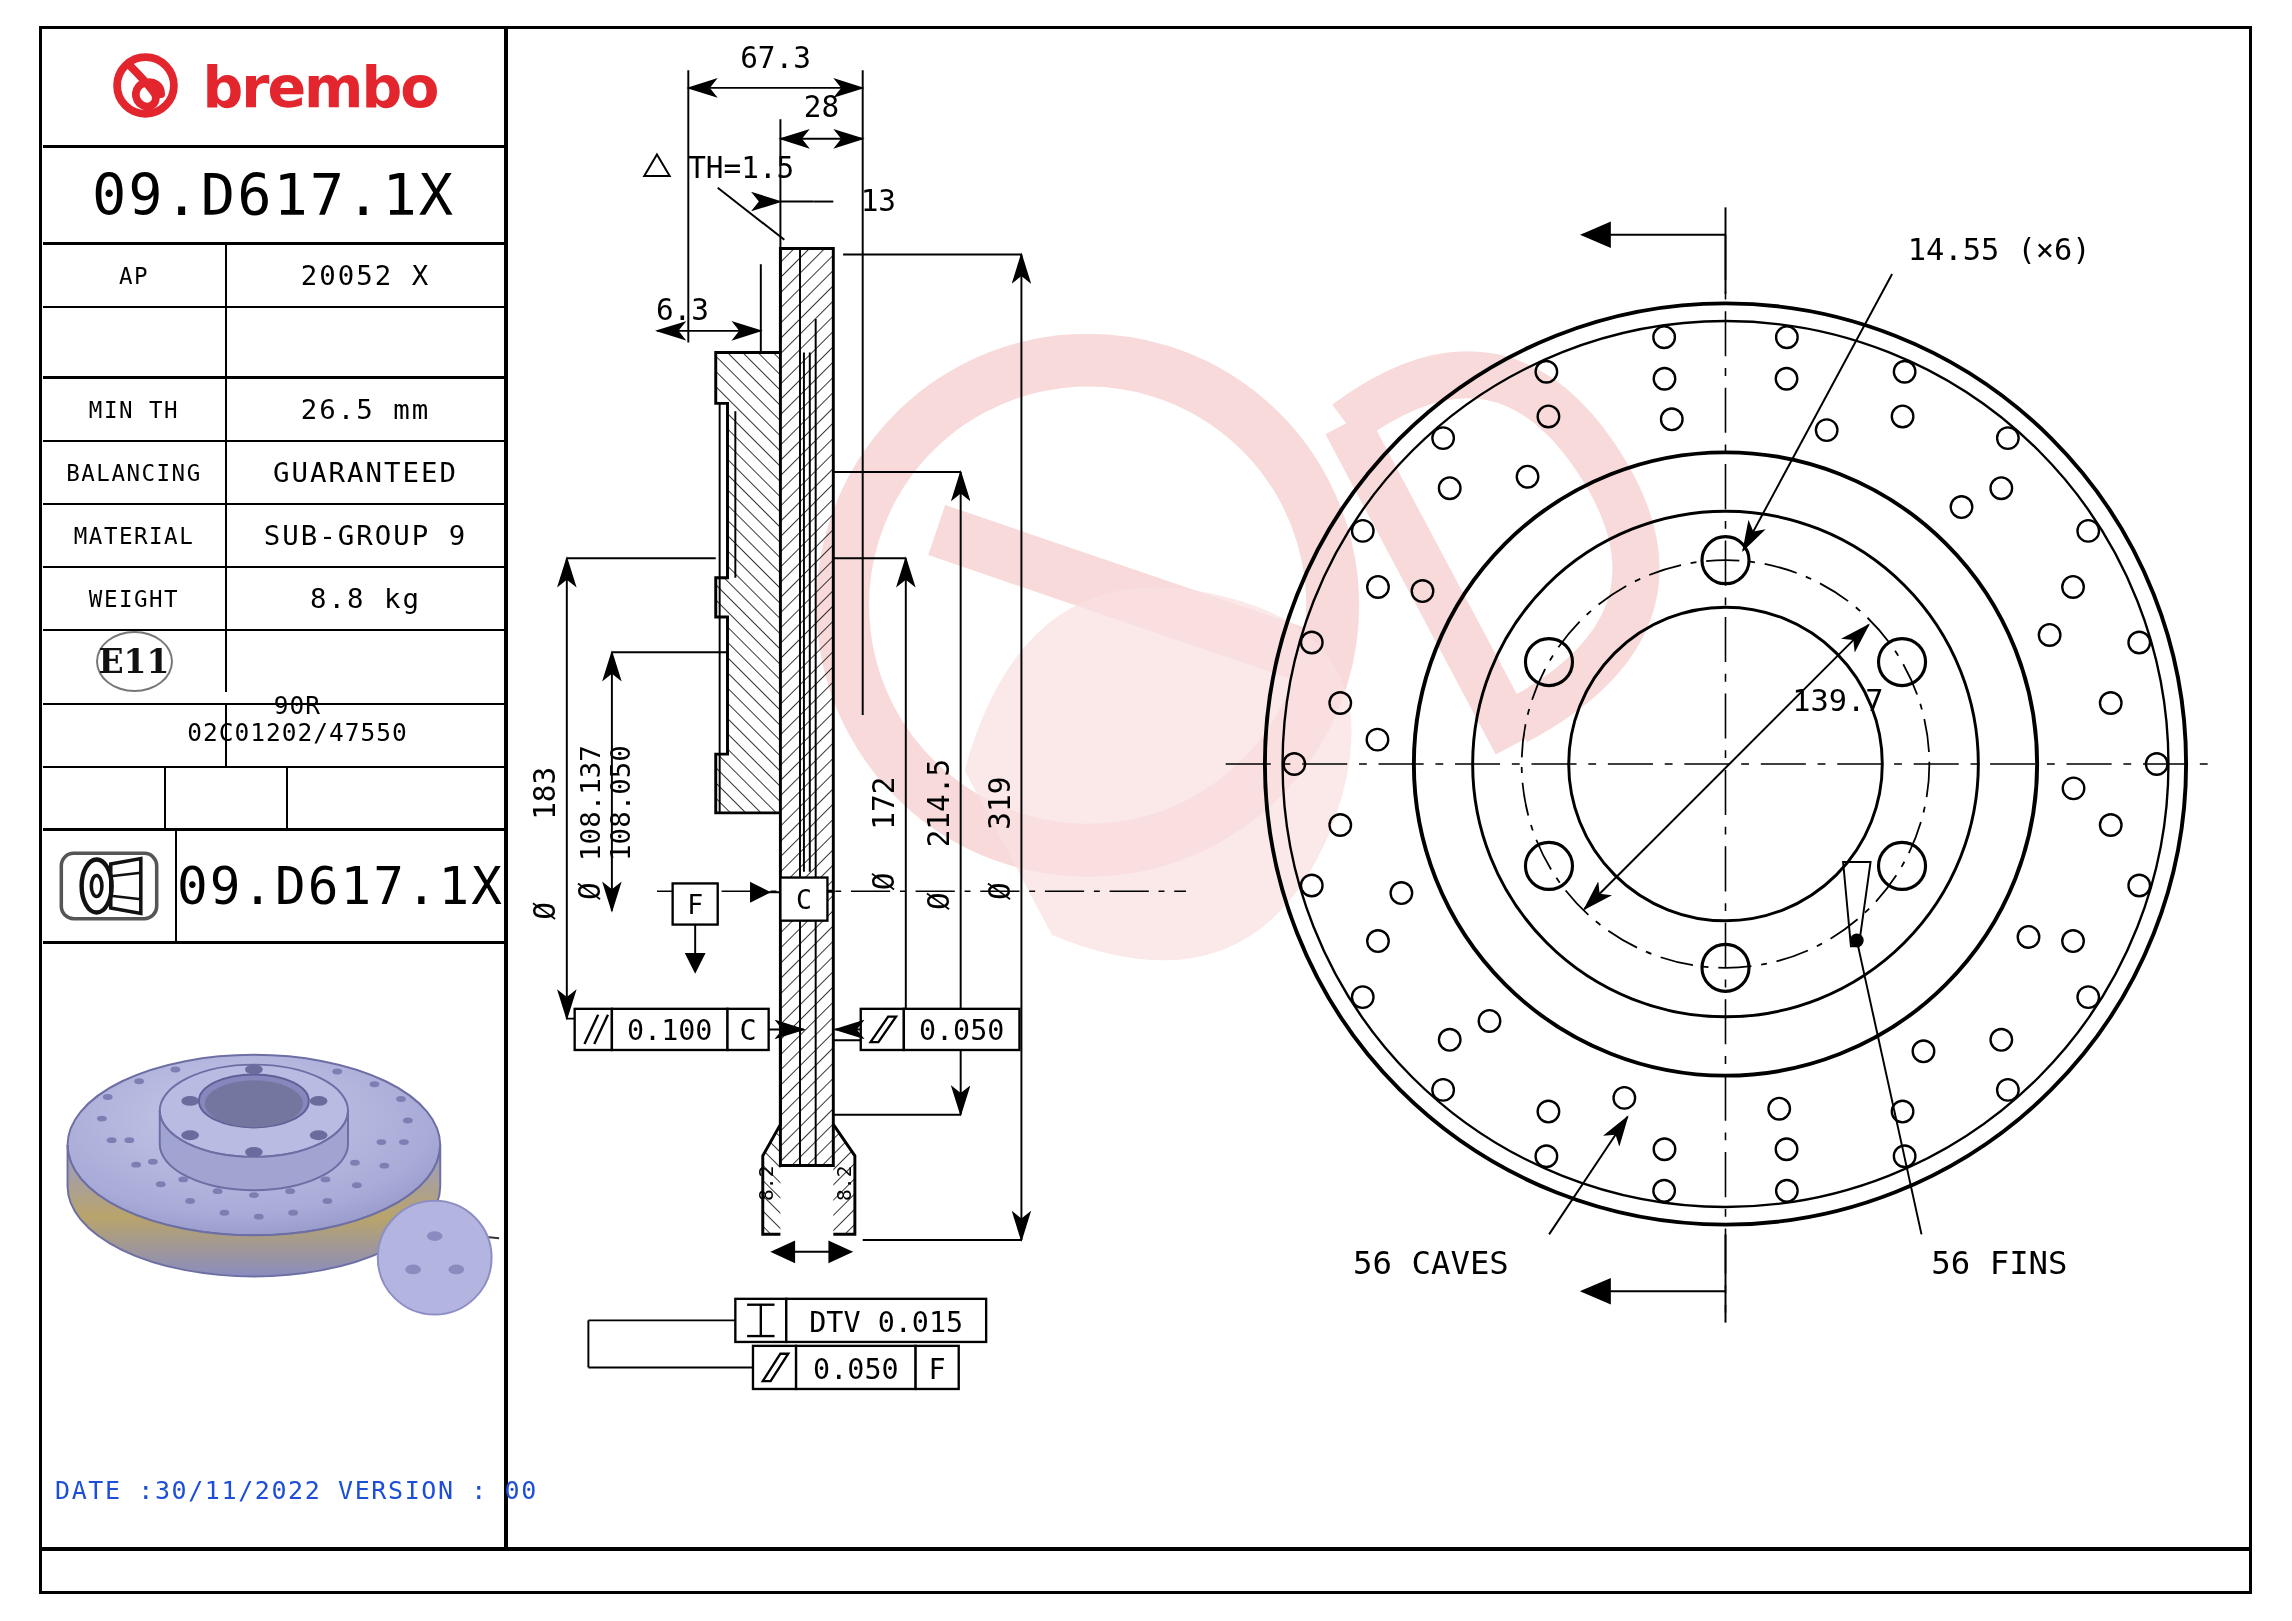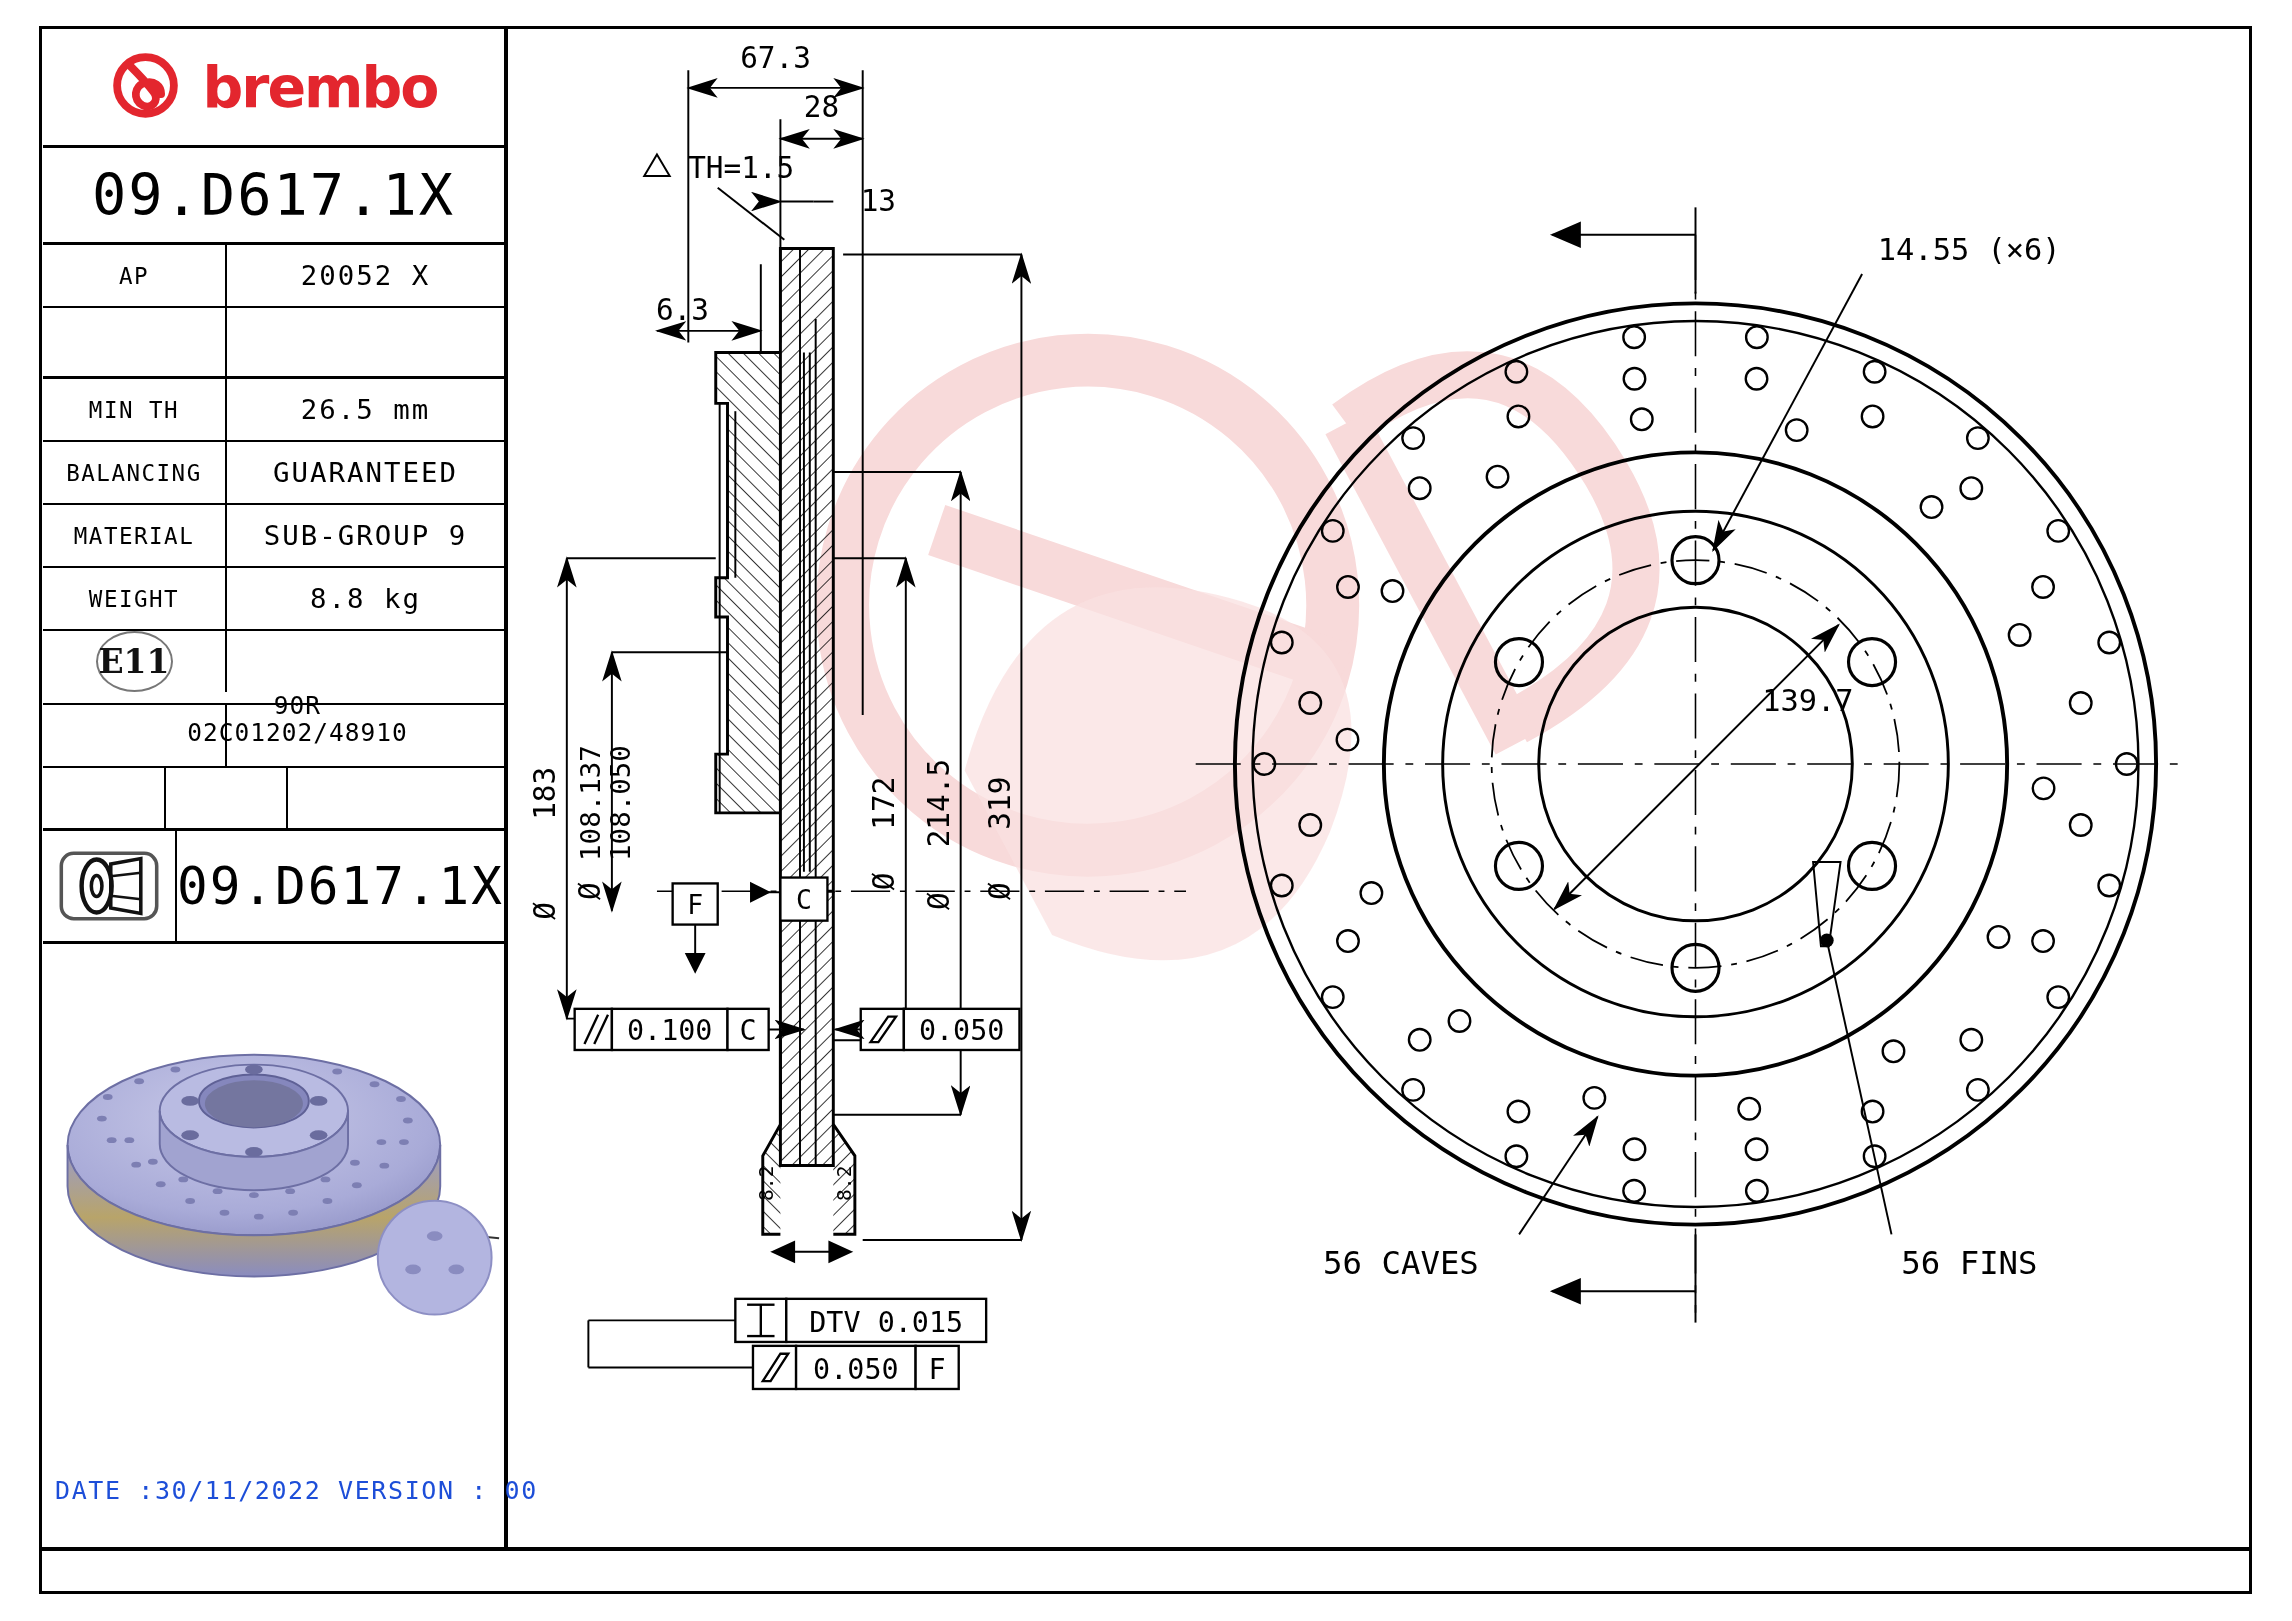--- a/index.html
+++ b/index.html
@@ -152,21 +152,21 @@
         </div>
     </div>
 
     <div class="cellrow h90">
       <div class="c-l">
         <span class="e11badge">E11</span>
       </div>
       <div class="c-r">
         <div class="e11wrap">
           <span class="e11line">90R</span>
-          <span class="e11line">02C01202/48910</span>
+          <span class="e11line">02C01202/47550</span>
         </div>
       </div>
     </div>
 
     <div class="cellrow h62">
       <div class="c-l"></div>
         <div class="c-r"></div>
     </div>
 
     <div class="cellrow thick h62">
@@ -422,21 +422,21 @@
       <g fill="#000" font-size="30">
         <text x="46" y="900" transform="rotate(-90 46 900)" text-anchor="middle">Ø</text>
         <text x="92" y="880" transform="rotate(-90 92 880)" text-anchor="middle">Ø</text>
         <text x="392" y="870" transform="rotate(-90 392 870)" text-anchor="middle">Ø</text>
         <text x="448" y="890" transform="rotate(-90 448 890)" text-anchor="middle">Ø</text>
         <text x="510" y="880" transform="rotate(-90 510 880)" text-anchor="middle">Ø</text>
       </g>
     </svg>
   </div>
 
-  <div class="drawwrap" style="left:1176px;top:176px;">
+  <div class="drawwrap" style="left:1206px;top:176px;">
     <svg width="1039" height="1225" viewBox="0 0 1060 1250" id="facesvg">
       <defs>
         <marker id="ar2" markerWidth="16" markerHeight="10" refX="15" refY="5" orient="auto">
           <path d="M16,5 L0,0 L4,5 L0,10 Z" fill="#000"></path>
         </marker>
         <marker id="ar2L" markerWidth="16" markerHeight="10" refX="1" refY="5" orient="auto">
           <path d="M0,5 L16,0 L12,5 L16,10 Z" fill="#000"></path>
         </marker>
       </defs>
 

